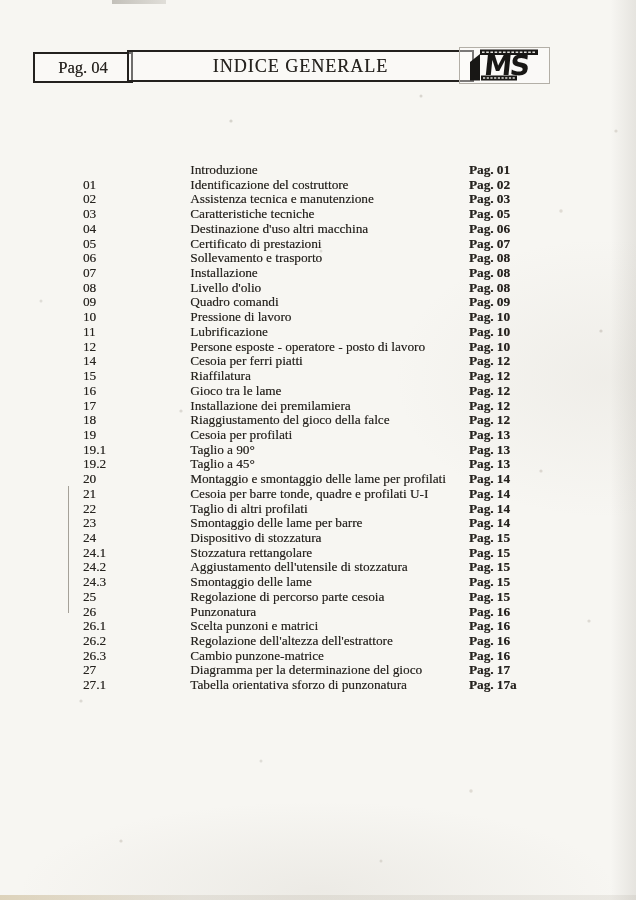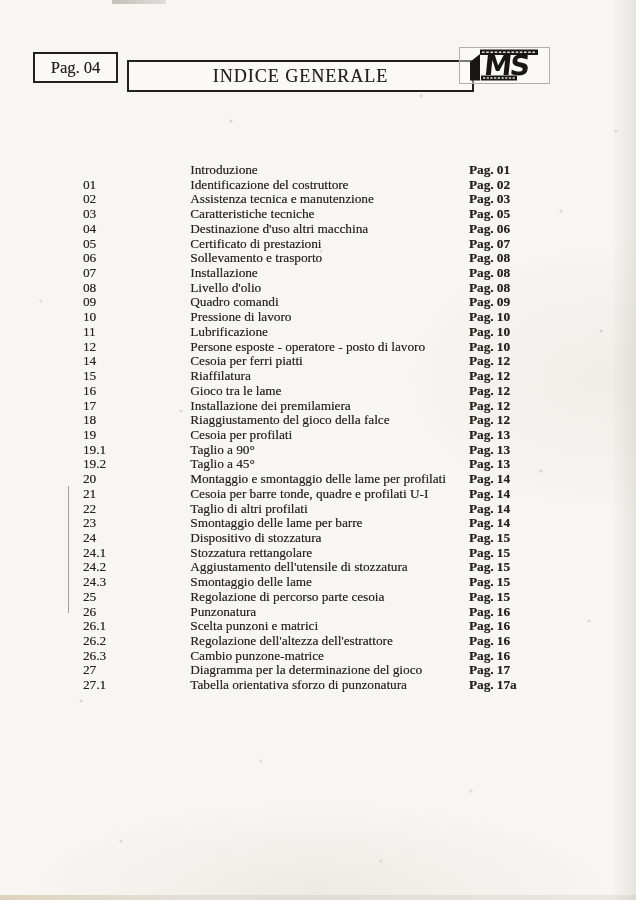--- a/index.html
+++ b/index.html
@@ -50,22 +50,22 @@
     background:linear-gradient(to right, rgba(190,168,120,.45), rgba(170,160,140,.20) 30%, rgba(160,152,138,.15));
   }
   
   .hdr-box{
     position:absolute;
     border:2px solid #23211e;
     display:flex;align-items:center;justify-content:center;
     background:rgba(255,255,255,.35);
     box-sizing:border-box;
   }
-  .pag-box{left:33px;top:52px;width:85px;height:31px;font-size:16.5px;}
-  .title-box{left:127px;top:60px;width:347px;height:32px;font-size:18px;letter-spacing:1px;}
+  .pag-box{left:33px;top:52px;width:100px;height:31px;font-size:16.5px;}
+  .title-box{left:127px;top:50px;width:347px;height:32px;font-size:18px;letter-spacing:1px;}
   .logo-box{
     position:absolute;left:459px;top:47px;width:91px;height:37px;
     border:1px solid #b3afa7;box-sizing:border-box;
     background:rgba(255,255,255,.4);
     display:flex;align-items:center;
   }
   .hdr-text{
     text-shadow:0.3px 0.3px 0.4px rgba(40,35,30,.55);
     white-space:nowrap;
   }

